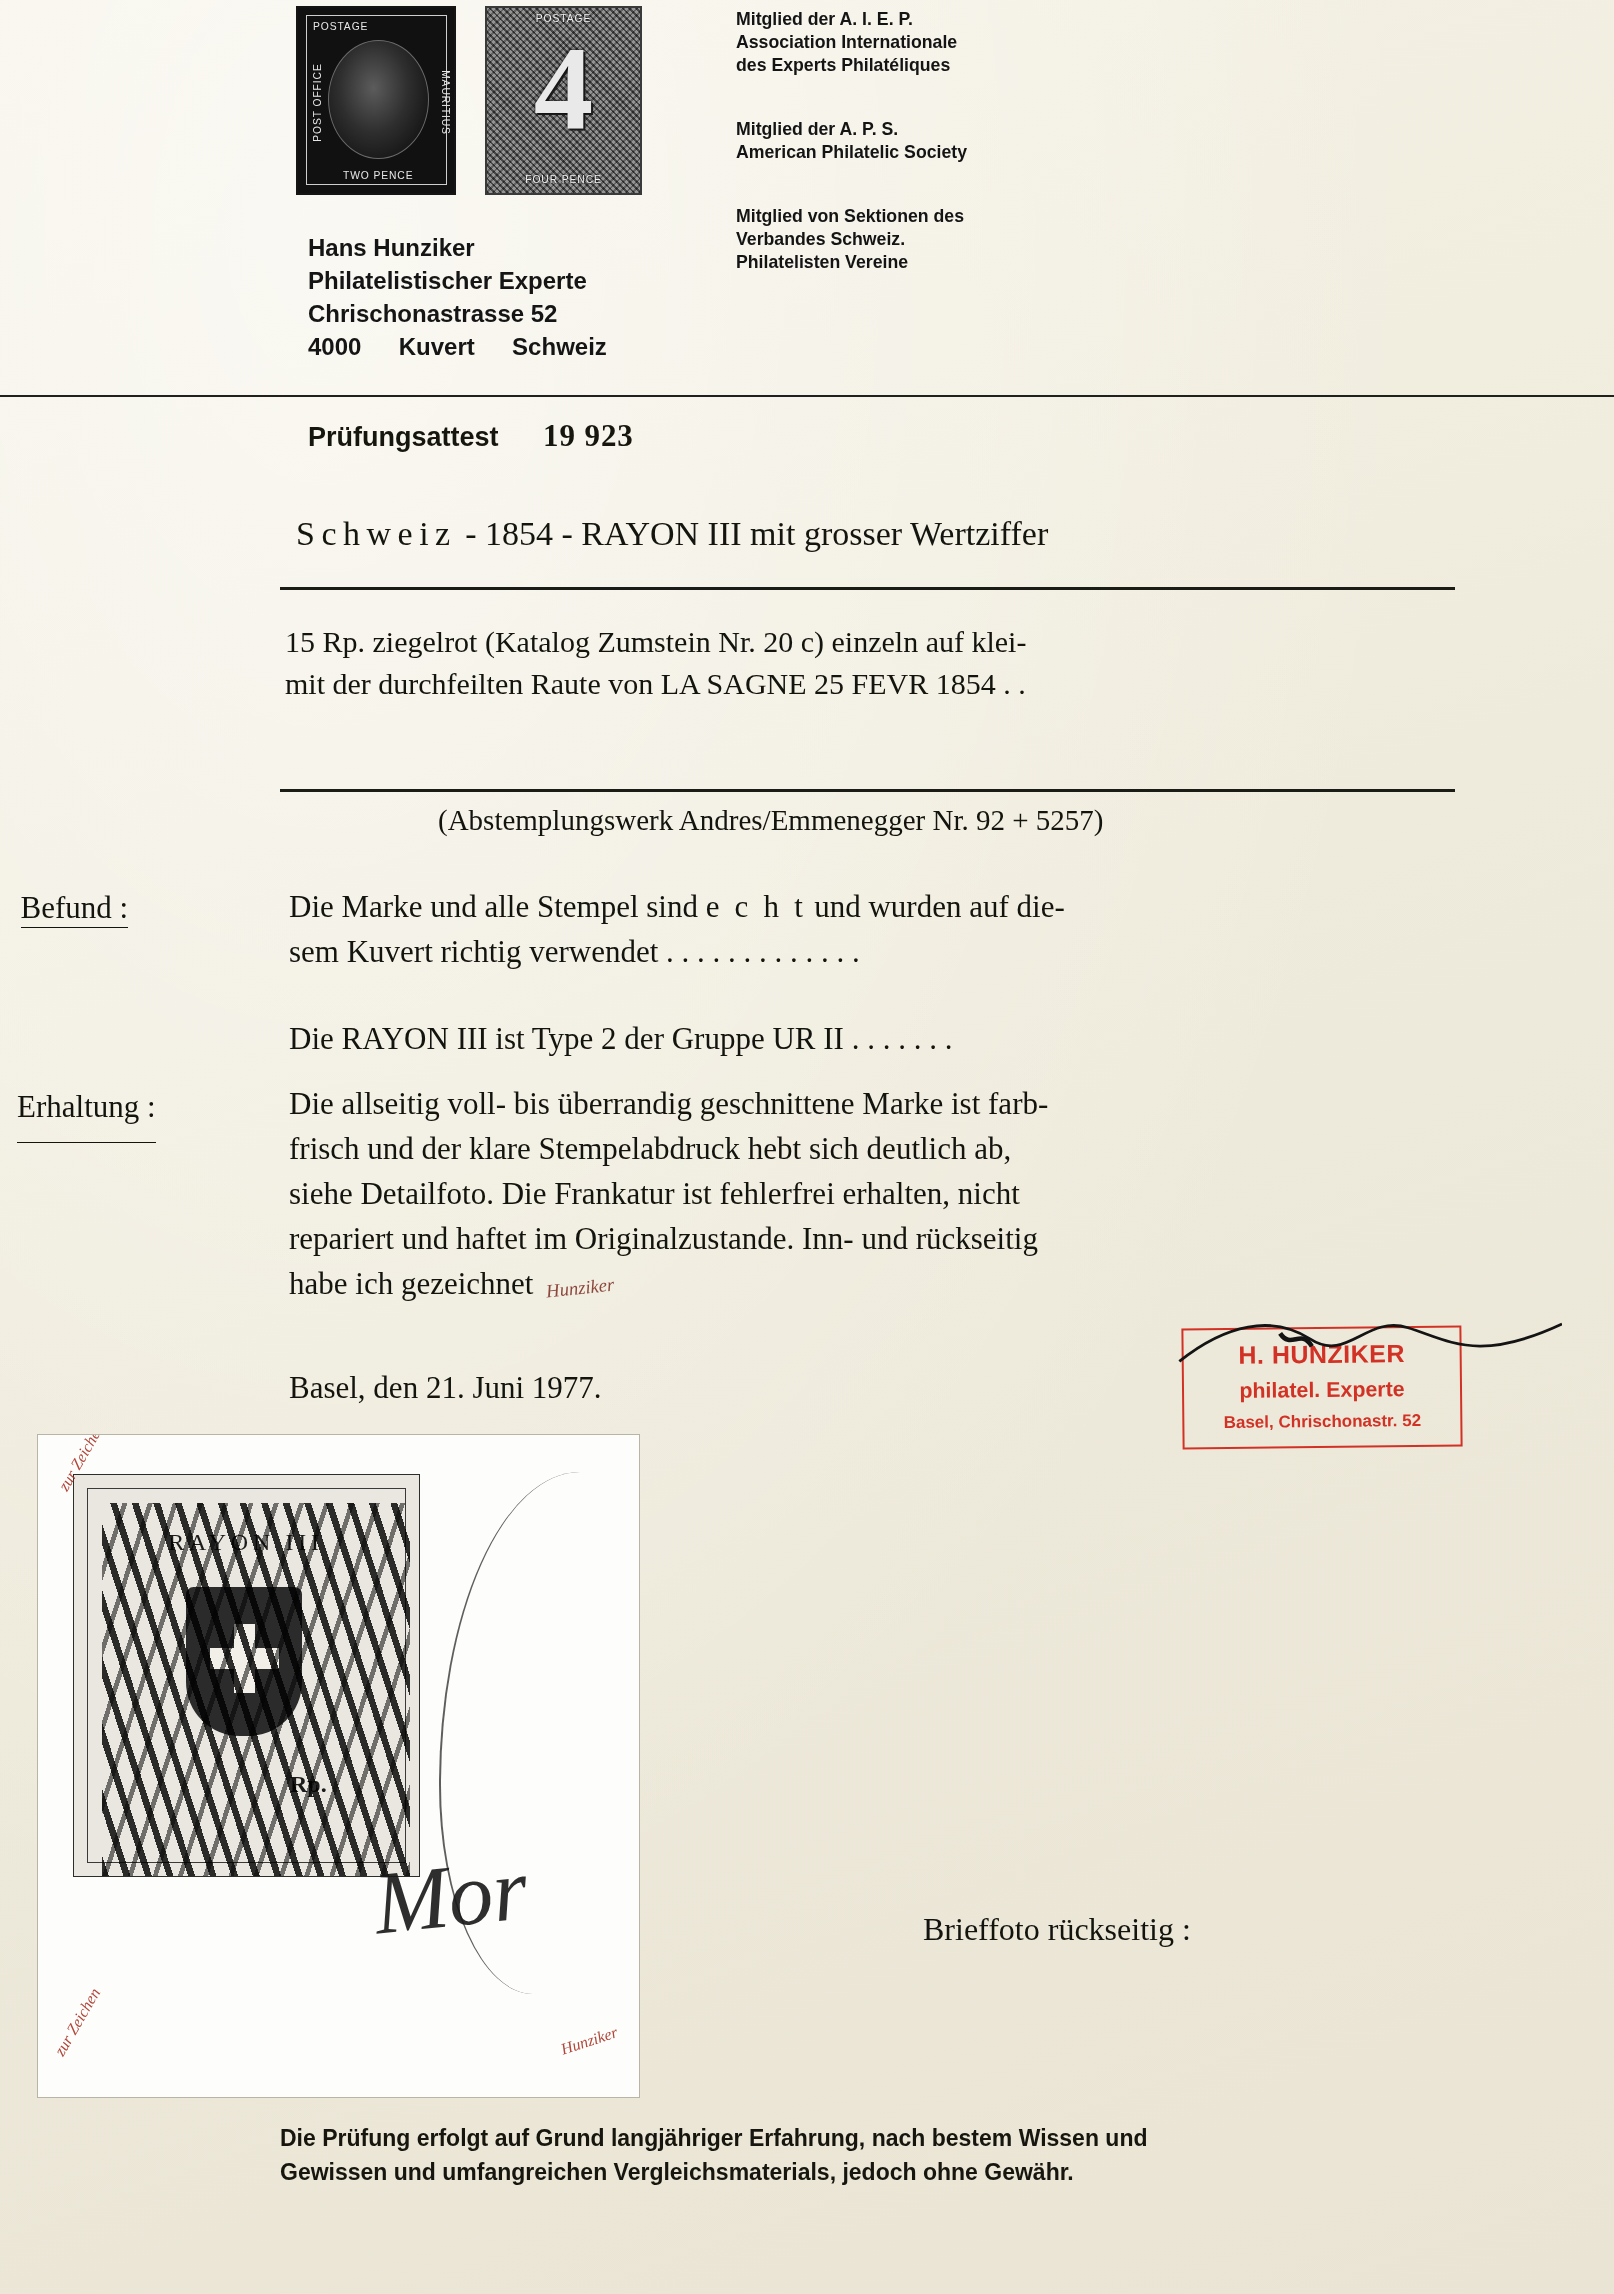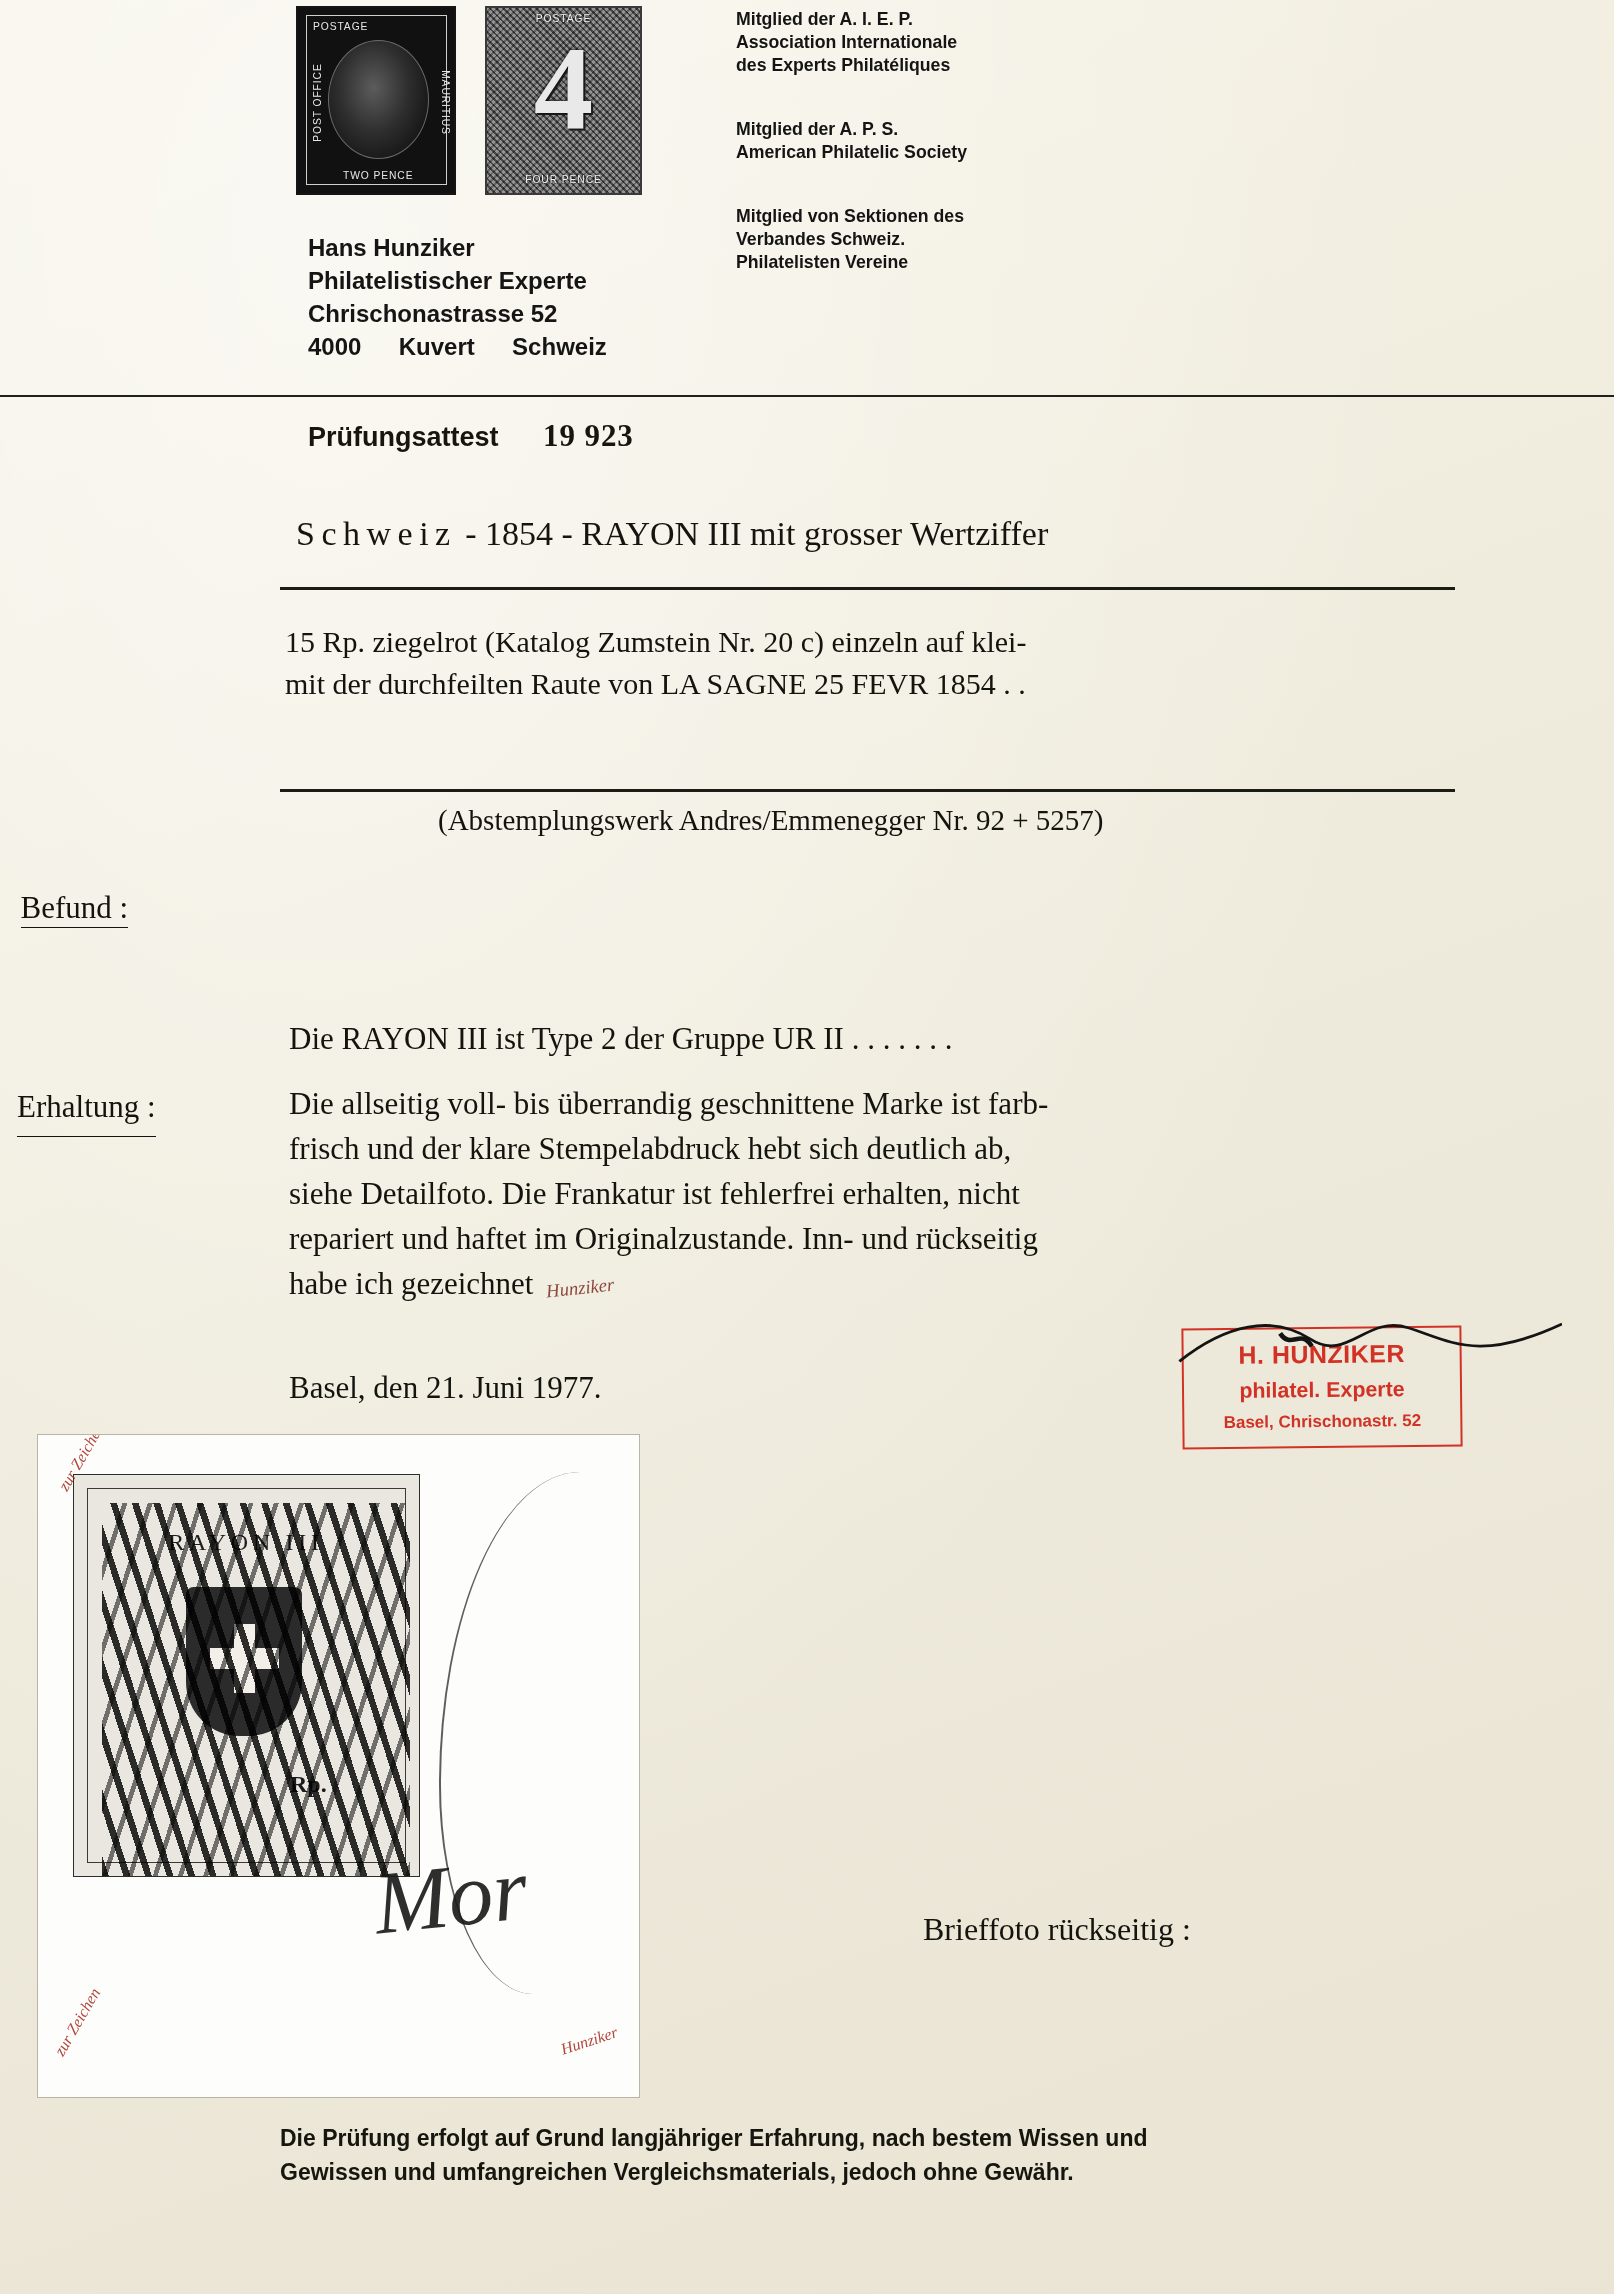--- a/index.html
+++ b/index.html
@@ -248,21 +248,21 @@
   }
 
   .label-erhaltung {
     position: absolute;
     left: 17px;
     top: 1089px;
     font-family: "Liberation Serif", serif;
     font-size: 31px;
     color: #14140f;
   }
-  .label-erhaltung .u { border-bottom: 1.9px solid #14140f; padding-bottom: 12px; }
+  .label-erhaltung .u { border-bottom: 1.9px solid #14140f; padding-bottom: 18px; }
 
   .erhaltung-text {
     position: absolute;
     left: 289px;
     top: 1081px;
     width: 1249px;
     font-family: "Liberation Serif", serif;
     font-size: 31px;
     line-height: 45px;
     color: #14140f;
@@ -515,20 +515,26 @@
     <div class="l3">mit der durchfeilten Raute von  LA SAGNE  25 FEVR 1854 . .</div>
   </div>
 
   <div class="rule rule-2"></div>
 
   <div class="werk">(Abstemplungswerk Andres/Emmenegger Nr. 92 + 5257)</div>
 
   <div class="label-befund">
     <span class="u">Befund :</span>
   </div>
+  <div class="befund-text">
+    <div>
+      <span>Die Marke und alle Stempel sind </span><span class="sp">e c h t</span><span> und wurden auf die-</span>
+    </div>
+    <div>sem Kuvert richtig verwendet . . . . . . . . . . . . .</div>
+  </div>
   <div class="befund-text2">Die RAYON III ist Type 2 der Gruppe UR II . . . . . . .</div>
 
   <div class="label-erhaltung">
     <span class="u">Erhaltung :</span>
   </div>
   <div class="erhaltung-text">
     <div>Die allseitig voll- bis überrandig geschnittene Marke ist farb-</div>
     <div>frisch und der klare Stempelabdruck hebt sich deutlich ab,</div>
     <div>siehe Detailfoto. Die Frankatur ist fehlerfrei erhalten, nicht</div>
     <div>repariert und haftet im Originalzustande.  Inn- und rückseitig</div>

